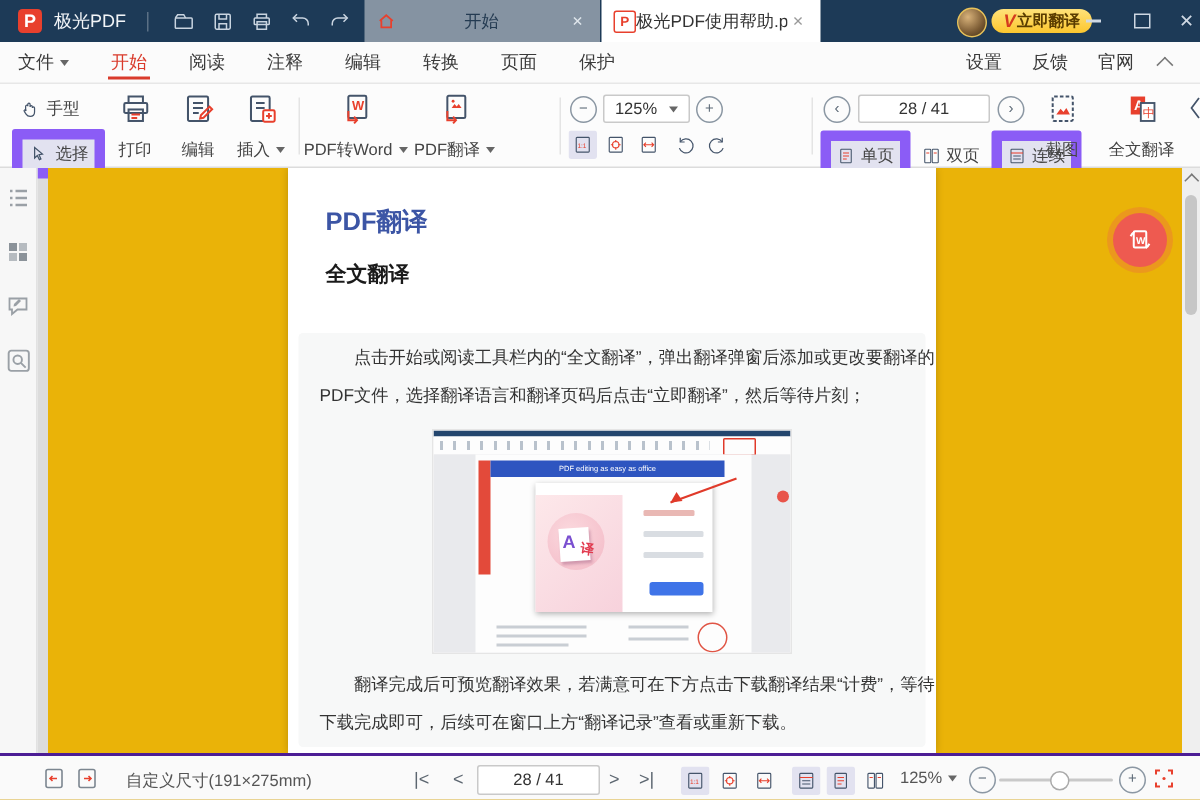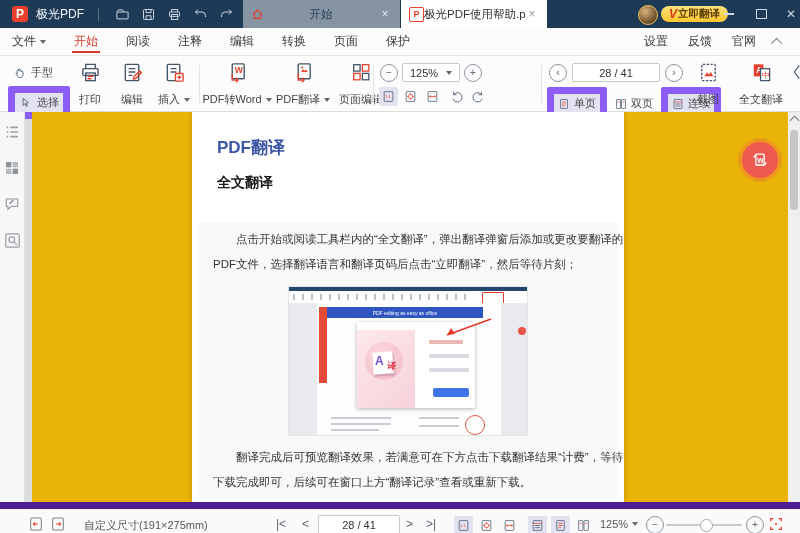--- a/index.html
+++ b/index.html
@@ -113,21 +113,21 @@
   #floatbtn{left:742px;top:142px;width:36px;height:36px;border-radius:50%;
             background:#ee5a50;box-shadow:0 0 0 4px rgba(238,90,80,.3);
             display:flex;align-items:center;justify-content:center;}
 
   
   #scrollbar{left:788px;top:112px;width:12px;height:390px;background:#efefef;}
   #scroll-up{position:absolute;left:3px;top:5px;width:6px;height:6px;border-left:1.5px solid #777;border-top:1.5px solid #777;transform:rotate(45deg);}
   #scroll-thumb{position:absolute;left:2px;top:18px;width:8px;height:80px;background:#c6c6c6;border-radius:4px;}
 
   
-  #statusbar{left:0;top:502px;width:800px;height:31px;background:#fafafa;border-top:7px solid #4c1d95;box-sizing:border-box;font-size:11px;color:#555;}
+  #statusbar{left:0;top:502px;width:800px;height:31px;background:#fafafa;border-top:2px solid #4c1d95;box-sizing:border-box;font-size:11px;color:#555;}
   #statusbar .abs{top:7px;}
   .sb-txt{top:9px !important;white-space:nowrap;}
   .sb-nav{color:#5c6670;font-size:12px;top:8px !important;}
   #sb-pagebox{left:318px;top:6px !important;width:80px;height:18px;}
   .sb-slider-track{left:666px;top:15px !important;width:76px;height:2px;background:#c9c9c9;border-radius:1px;}
   .sb-slider-thumb{left:700px;top:10px !important;width:11px;height:11px;border-radius:50%;background:#fff;border:1px solid #aaa;}
 </style>
 </head>
 <body>
 
@@ -316,29 +316,20 @@
         <circle cx="10.5" cy="6.8" r="1" fill="#e8402d" stroke="none"></circle>
       <path d="M6.5 13.5v6.5h5.5" stroke="#e8402d"></path>
         <path d="M10.5 17.5l2 2.5-2 2.2" stroke="#e8402d"></path>
     </svg>
     <span class="lbl">
         <span>PDF翻译</span>
         <span class="caret"></span>
       </span>
   </div>
 
-  <div class="bigbtn" style="left:337px;width:48px;">
-    <svg width="22" height="22" viewBox="0 0 24 24" class="ticon">
-      <rect x="4" y="4" width="7" height="7"></rect>
-        <rect x="13.5" y="4" width="7" height="7" stroke="#e8402d"></rect>
-      <rect x="4" y="13.5" width="7" height="7" stroke="#e8402d"></rect>
-        <rect x="13.5" y="13.5" width="7" height="7"></rect>
-    </svg>
-    <span class="lbl">页面编辑</span>
-  </div>
 
   <div class="tool-sep" style="left:373px;"></div>
 
   <div class="abs" style="left:380px;top:7px;display:flex;align-items:center;">
     <div class="circ-btn">−</div>
     <div class="valbox" style="width:56px;margin:0 4px;">
       <span>125%</span>
       <span class="caret" style="margin-left:8px;"></span>
     </div>
     <div class="circ-btn">+</div>

